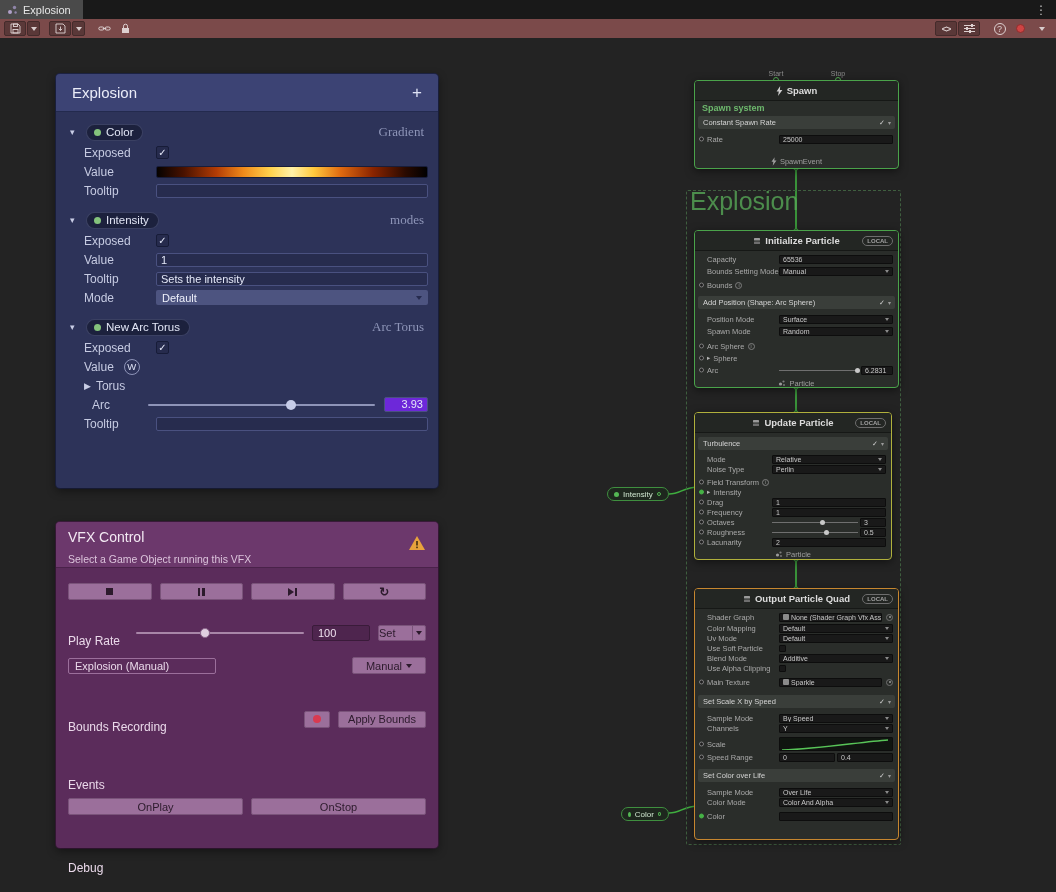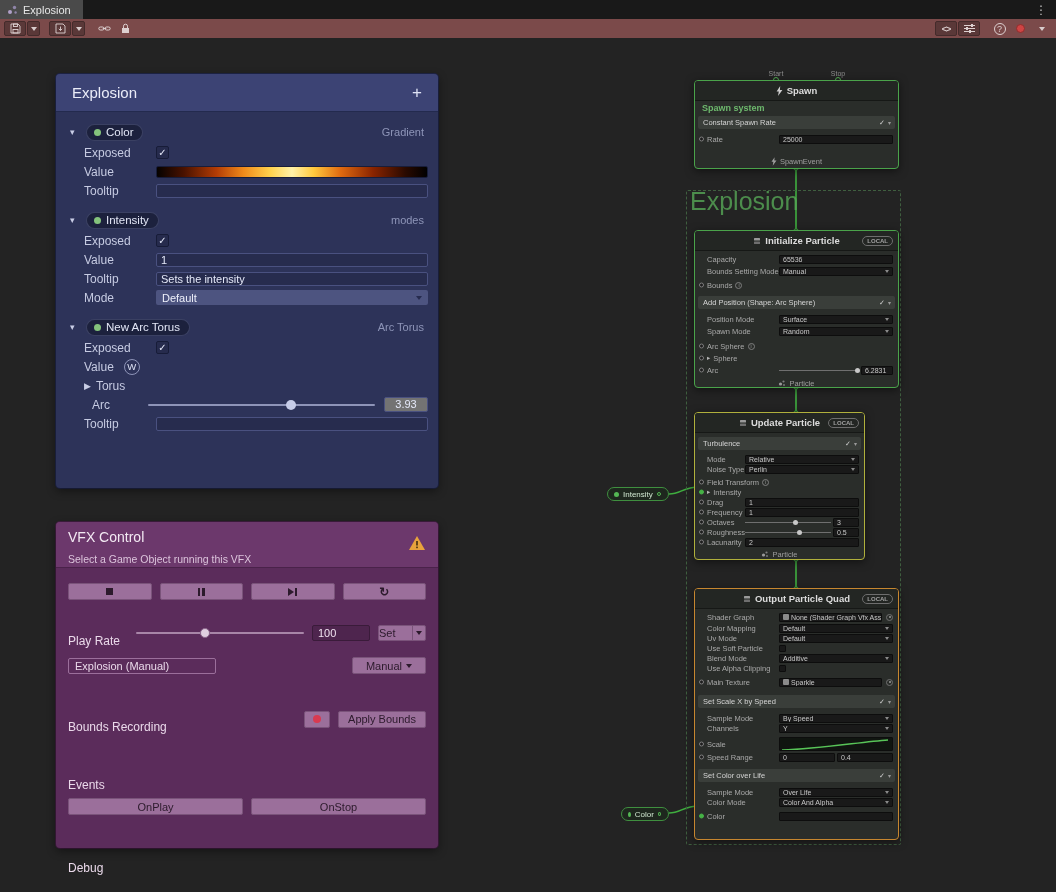--- a/index.html
+++ b/index.html
@@ -24,33 +24,33 @@
 
   
   .blackboard{position:absolute;left:56px;top:74px;width:382px;height:414px;background:#2d3359;border-radius:4px;box-shadow:0 3px 10px rgba(0,0,0,.45),0 0 0 1px #20264a;}
   .bb-header{height:38px;background:#3c4374;border-bottom:1px solid #232a4e;border-radius:4px 4px 0 0;display:flex;align-items:center;padding:0 16px;}
   .bb-title{flex:1;font-size:15px;color:#eaecf8;}
   .bb-add{font-size:17px;color:#dfe3f5;cursor:default;}
   .bb-prop-head{display:flex;align-items:center;height:22px;padding:0 14px;margin-top:9px;}
   .bb-chev{width:16px;font-size:9px;color:#c9cee6;}
   .bb-pill{display:inline-flex;align-items:center;gap:5px;height:17px;padding:0 9px 0 7px;border-radius:9px;background:rgba(14,18,38,.55);border:1px solid rgba(130,140,185,.3);font-size:11.5px;color:#e2e6f5;}
   .bb-dot{width:7px;height:7px;border-radius:50%;background:#84c37c;}
-  .bb-type{margin-left:auto;font-size:11px;color:#8e95b8;}
+  .bb-type{margin-left:auto;font-size:13px;color:#8e95b8;font-family:Liberation Serif, serif;}
   .bb-row{display:flex;align-items:center;height:19px;padding:0 10px 0 28px;}
   .bb-label{width:72px;flex:none;font-size:12px;color:#c6cbe2;}
   .bb-check{width:13px;height:13px;background:#262b4d;border:1px solid #171c38;border-radius:2px;font-size:10px;color:#e4e8f8;display:flex;align-items:center;justify-content:center;}
   .bb-gradient{flex:1;height:12px;border-radius:2px;border:1px solid #181d3a;}
   .bb-input{flex:1;height:14px;background:#272c4e;border:1px solid #4a5180;border-radius:2px;font-size:11px;color:#e4e8f8;padding:0 4px;line-height:12px;overflow:hidden;white-space:nowrap;}
   .bb-dd{flex:1;height:15px;background:#4d5480;border-radius:2px;font-size:11px;color:#eef0fa;padding:0 6px;display:flex;align-items:center;}
   .bb-dd:after{content:'';margin-left:auto;width:0;height:0;border-left:3.5px solid transparent;border-right:3.5px solid transparent;border-top:4px solid #262b4e;}
   .bb-wbadge{width:16px;height:16px;border:1px solid #8e94b8;border-radius:50%;font-size:9.5px;color:#dfe3f5;display:flex;align-items:center;justify-content:center;margin-left:10px;}
   .bb-fold{font-size:9px;color:#c9cee6;margin-right:5px;}
   .bb-slider{flex:1;height:2px;background:#8e94b8;position:relative;margin-right:9px;border-radius:1px;}
   .bb-slider i{position:absolute;top:-4px;width:10px;height:10px;border-radius:50%;background:#c6cce8;}
-  .bb-num{width:44px;flex:none;height:15px;background:#737373;border:1px solid #4a5180;border-radius:2px;font-size:11px;color:#e4e8f8;text-align:center;padding:0 4px;line-height:13px;}
+  .bb-num{width:44px;flex:none;height:15px;background:#6d28d9;border:1px solid #4a5180;border-radius:2px;font-size:11px;color:#e4e8f8;text-align:right;padding:0 4px;line-height:13px;}
   .ind .bb-label{padding-left:8px;}
 
   
   .vfxctl{position:absolute;left:56px;top:522px;width:382px;height:326px;background:#5b2c5b;border-radius:4px;box-shadow:0 3px 10px rgba(0,0,0,.45),0 0 0 1px #401e40;}
   .vc-header{height:46px;background:#6c386c;border-bottom:1px solid #4a224a;border-radius:4px 4px 0 0;padding:7px 12px 0;position:relative;}
   .vc-title{font-size:14px;color:#f3e9f3;}
   .vc-sub{font-size:10.5px;color:#dcc4dc;margin-top:8px;}
   .vc-warn{position:absolute;right:12px;top:13px;}
   .vc-body{padding:0 12px;}
   .vc-row{display:flex;align-items:center;gap:8px;}
@@ -505,21 +505,21 @@
   <div class="flow-out">
     <svg width="8" height="8">
         <circle cx="2.5" cy="5" r="1.6" fill="#9a9a9a"></circle>
         <circle cx="5.5" cy="2.5" r="1.1" fill="#7f7f7f"></circle>
         <circle cx="6" cy="6" r="0.9" fill="#7f7f7f"></circle>
       </svg>
     <span>Particle</span>
   </div>
 </div>
 
-<div class="node yellow" style="left:694px;top:412px;width:171px;height:148px">
+<div class="node yellow" style="left:694px;top:412px;width:198px;height:148px">
   <div class="node-title">
     <svg width="8" height="8">
         <rect x="1" y="1" width="6" height="2.5" rx="0.5" fill="#9a9a9a"></rect>
         <rect x="1" y="4.5" width="6" height="2.5" rx="0.5" fill="#6f6f6f"></rect>
       </svg>
     <span>Update Particle</span>
     <span class="local-badge">LOCAL</span>
   </div>
   <div class="sp2"></div>
   <div class="block-head">

